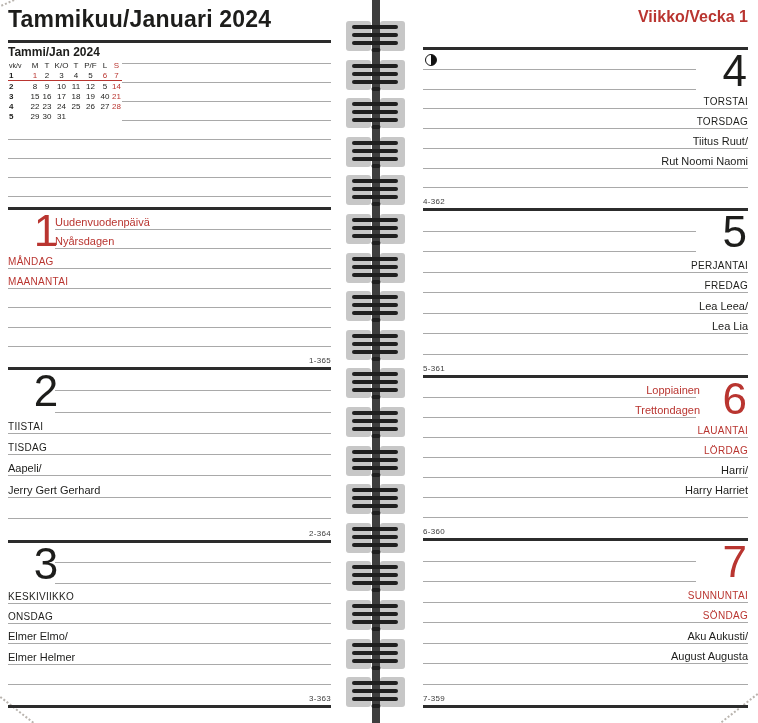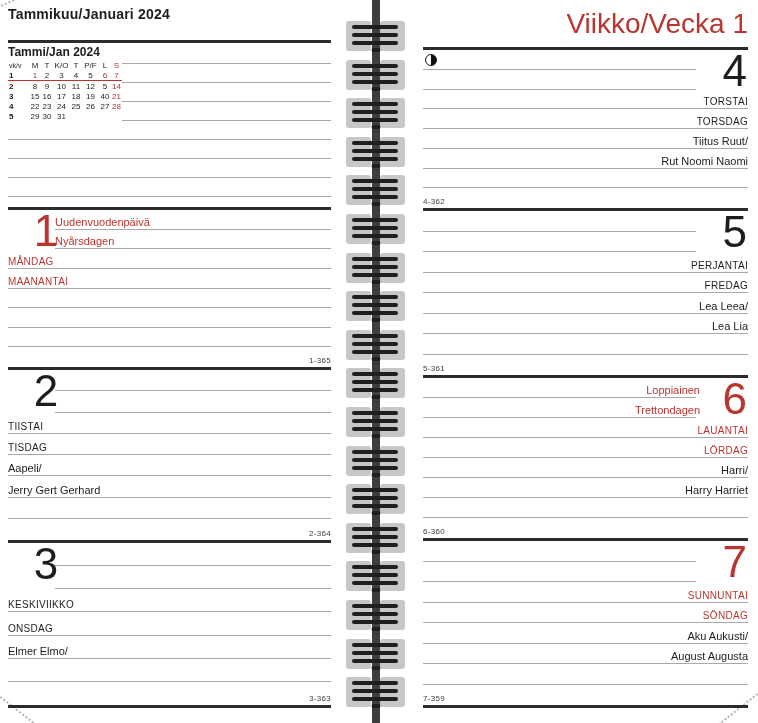--- a/index.html
+++ b/index.html
@@ -12,22 +12,22 @@
     --spine:#3e3e3e;
   }
   *{box-sizing:border-box;margin:0;padding:0;}
   body{background:#fff;font-family:"Liberation Sans",sans-serif;color:var(--ink);}
   .spread{position:relative;width:758px;height:723px;background:#fff;overflow:hidden;}
 
   .page{position:absolute;top:0;height:723px;}
   .page-left{left:8px;width:323px;}
   .page-right{left:423px;width:325px;}
 
-  .page-header-left{position:absolute;top:6px;left:0;font-size:14px;font-weight:600;letter-spacing:.2px;color:var(--ink);}
-  .page-header-right{position:absolute;top:8px;right:0;font-size:28px;font-weight:400;color:var(--red);text-align:center;}
+  .page-header-left{position:absolute;top:6px;left:0;font-size:23px;font-weight:600;letter-spacing:.2px;color:var(--ink);}
+  .page-header-right{position:absolute;top:8px;right:0;font-size:16px;font-weight:700;color:var(--red);text-align:center;}
 
   .top-section{position:absolute;top:40px;left:0;right:0;height:167px;border-top:3px solid var(--dark);}
   .minical{position:absolute;top:2px;left:0;width:114px;}
   .minical-title{font-size:12px;font-weight:700;color:var(--ink);margin-bottom:1px;}
   .mc-row{display:grid;grid-template-columns:21px 12px 12px 17px 12px 17px 12px 11px;height:10px;align-items:end;}
   .mc-cell{font-size:8px;line-height:9px;text-align:center;color:var(--ink);white-space:nowrap;}
   .mc-cell.hdr{font-weight:400;}
   .mc-cell.wk{font-weight:700;text-align:left;padding-left:1px;}
   .mc-cell.red{color:var(--red);}
   .mc-row.current{border-bottom:1.5px solid var(--red);height:11px;}
@@ -239,20 +239,24 @@
         <div class="row">
           <div class="rule"></div>
           <div class="rowtext weekday">ONSDAG</div>
         </div>
         <div class="row">
           <div class="rule"></div>
           <div class="rowtext nameday">Elmer Elmo/</div>
         </div>
         <div class="row">
           <div class="rule"></div>
+          <div class="rowtext nameday">Elmer Helmer</div>
+        </div>
+        <div class="row">
+          <div class="rule"></div>
         </div>
         <div class="row"></div>
         <div class="numeral">3</div>
         <div class="counter">3-363</div>
       </div>
   </div>
 
   <div class="binding" id="binding">
     <div class="spine"></div>
   <div class="bind-unit" style="top: 20px;">

